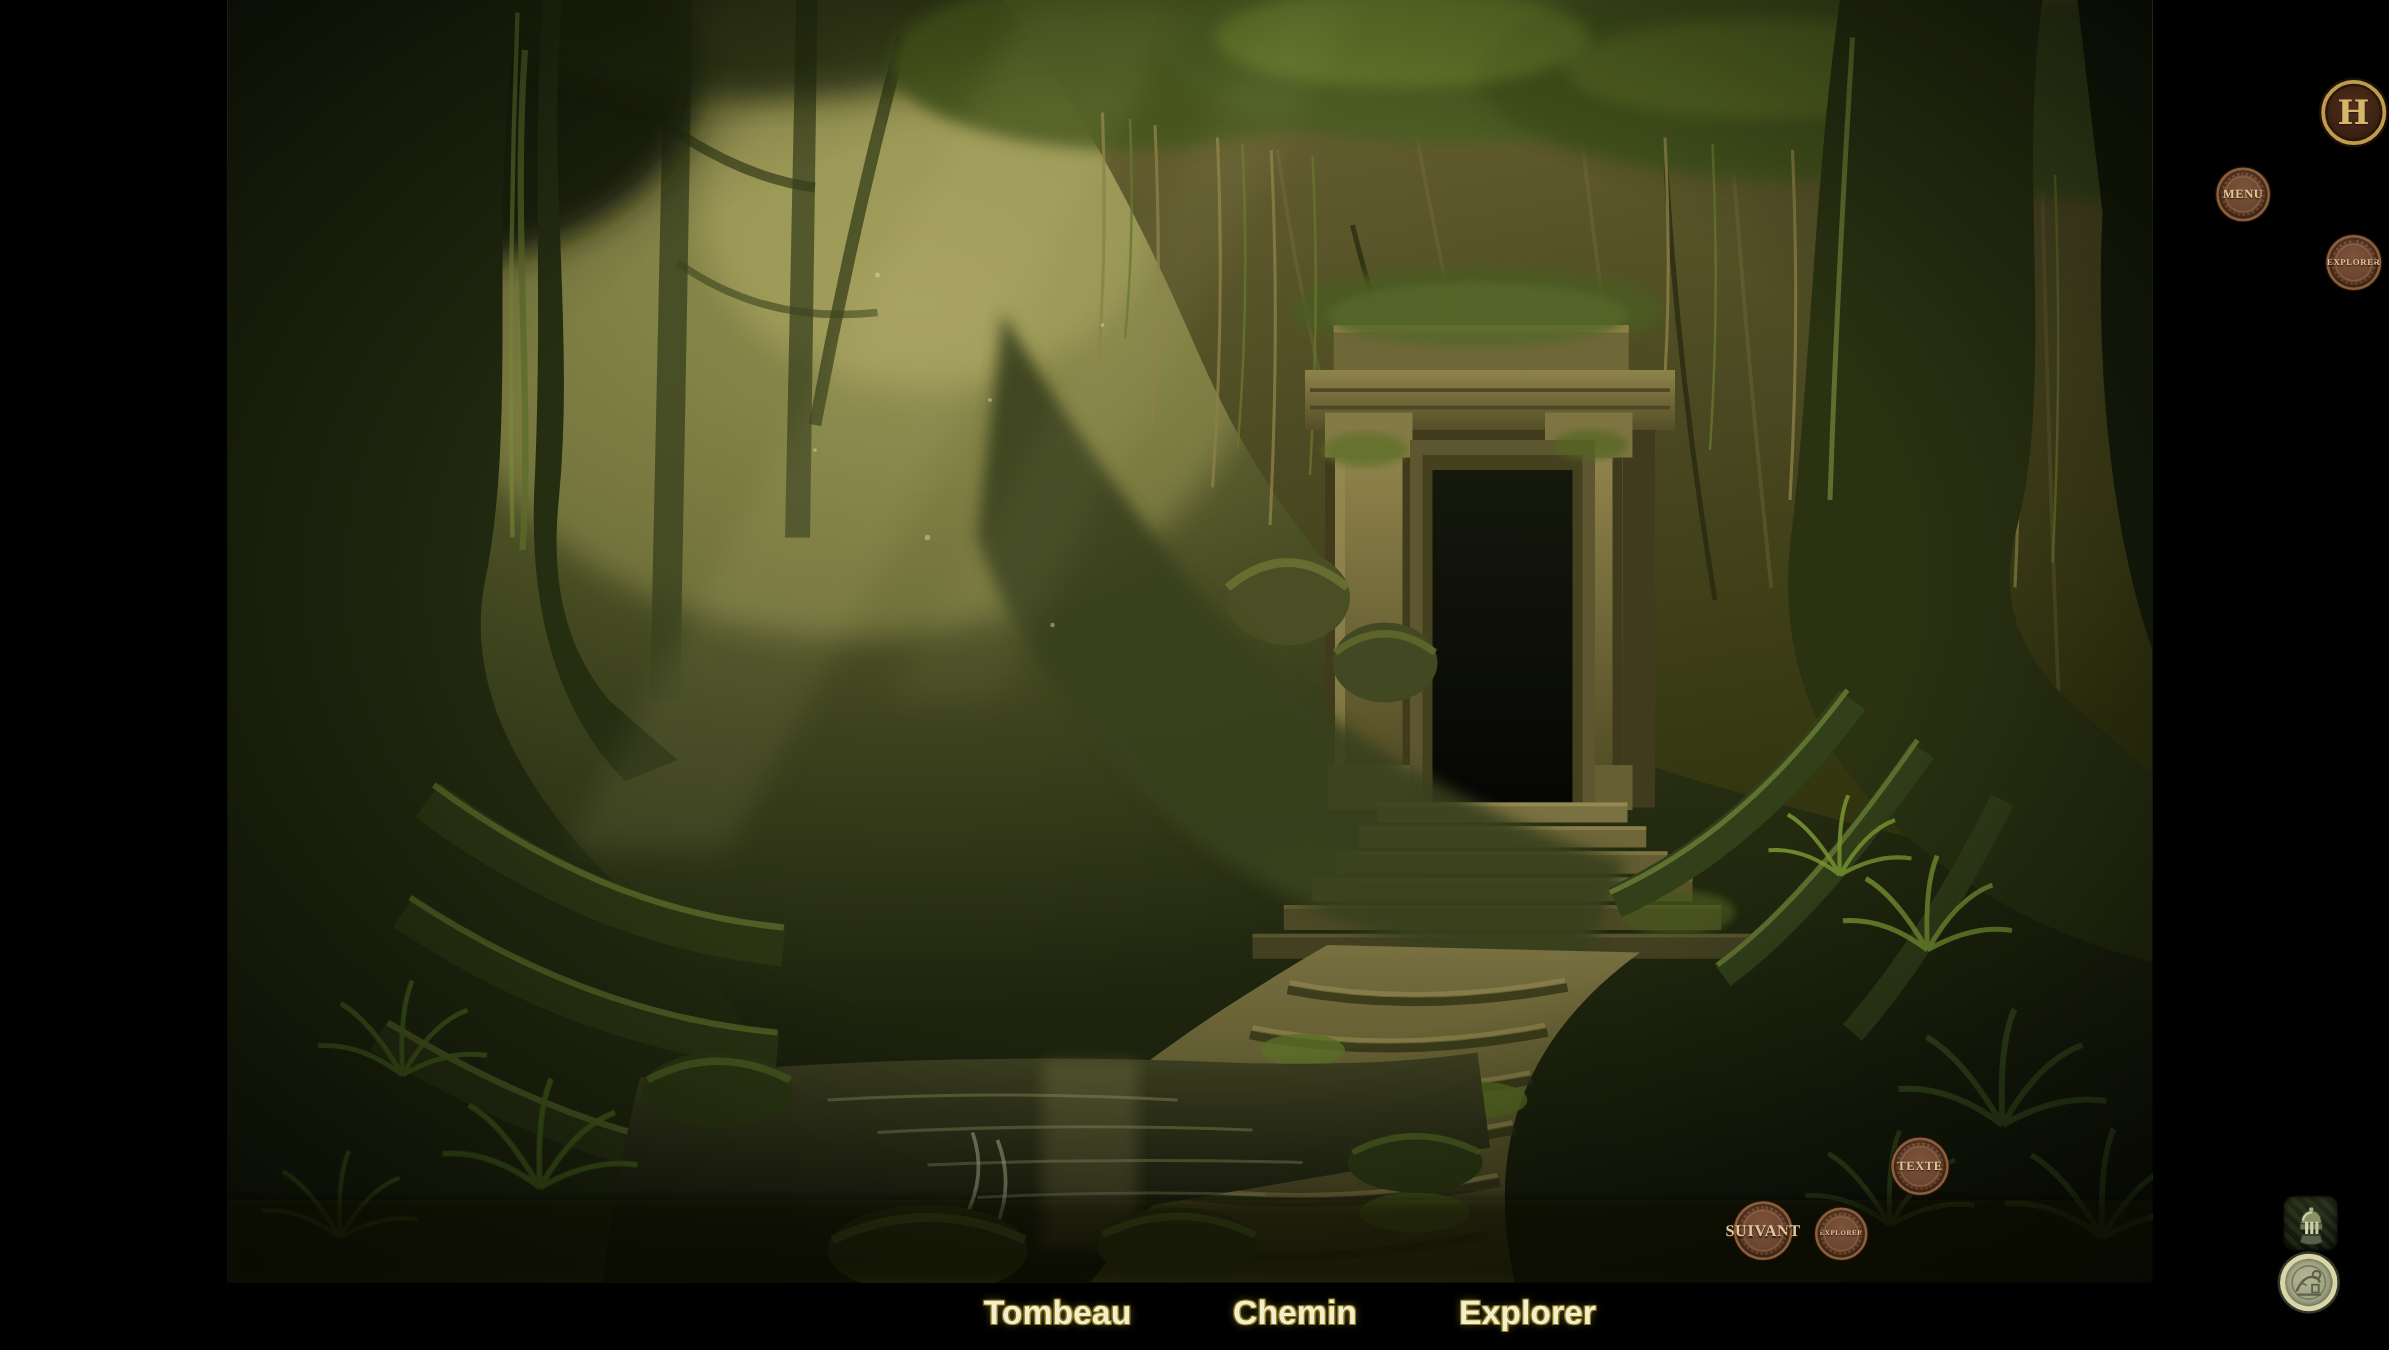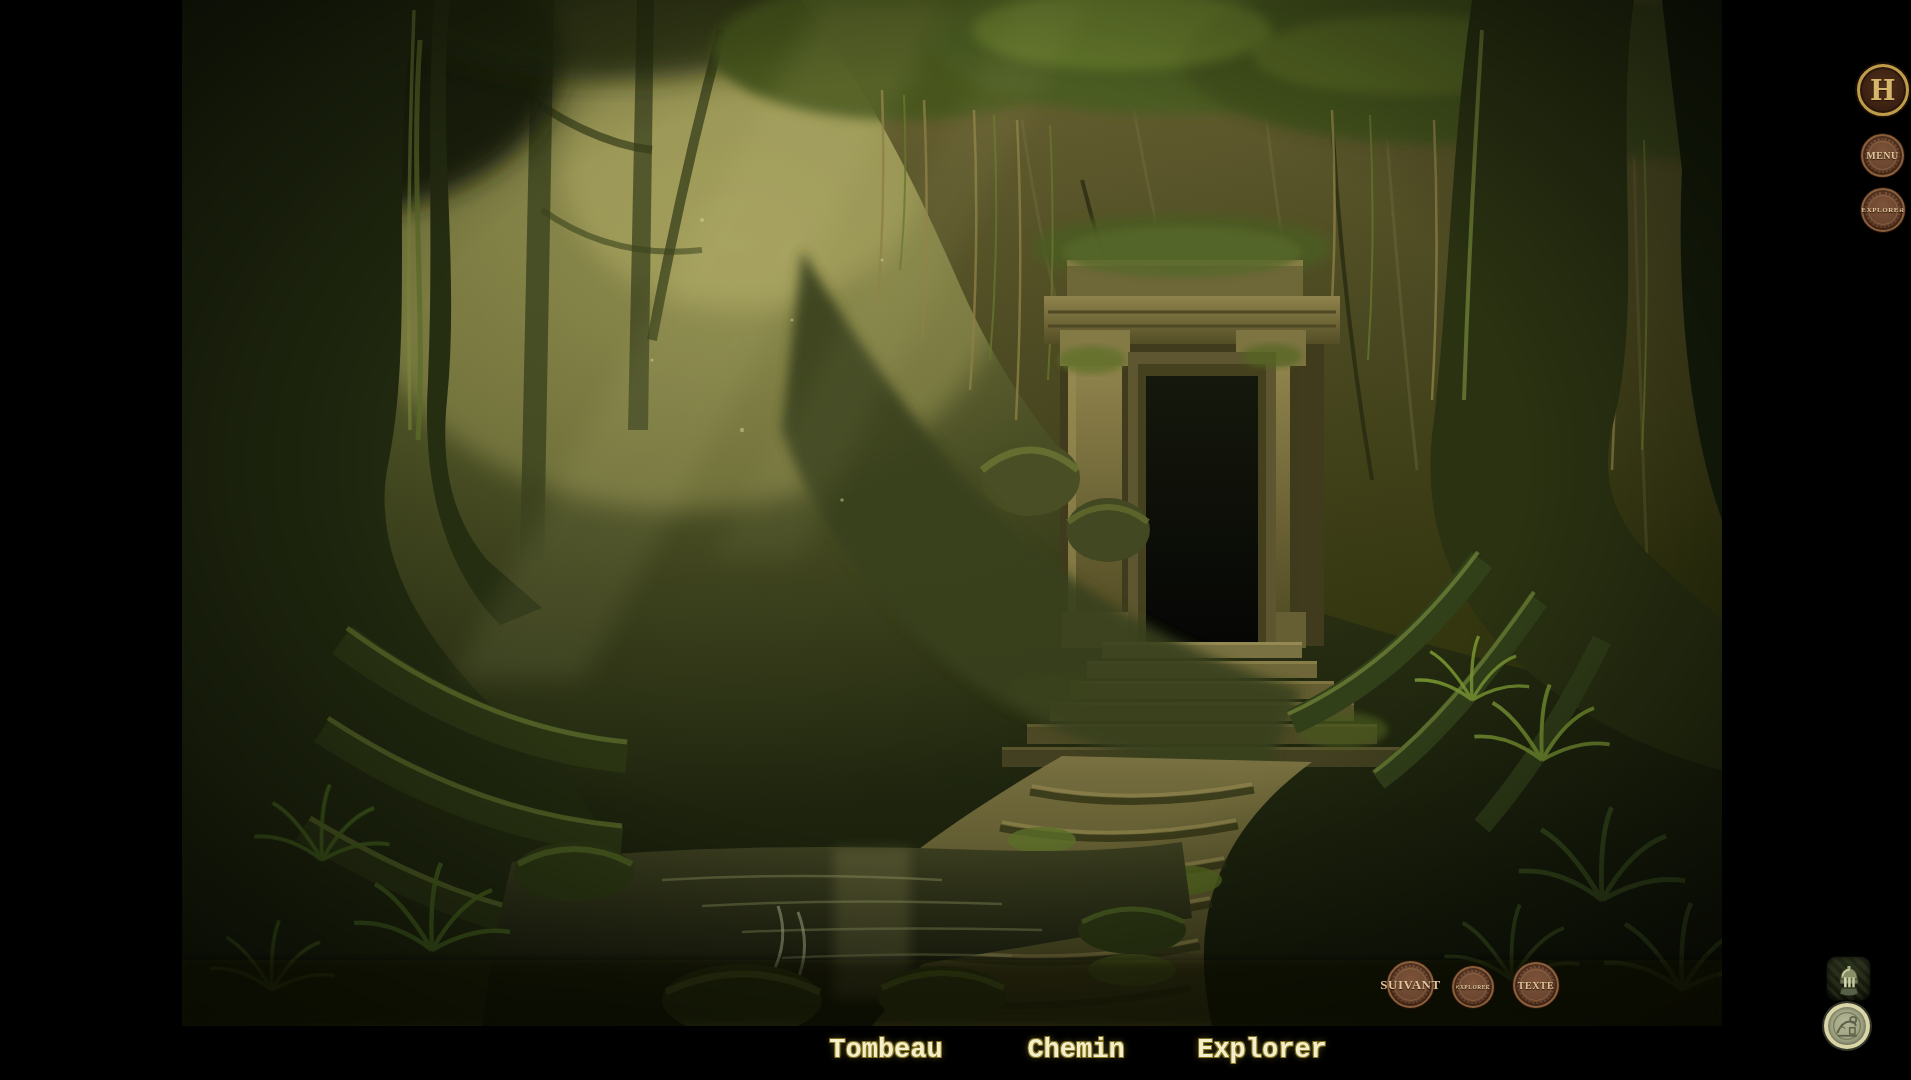--- a/index.html
+++ b/index.html
@@ -21,46 +21,46 @@
         border:2px dotted rgba(55,28,13,.55);pointer-events:none;}
   .coin::after{content:"";position:absolute;inset:5px;border-radius:50%;
         border:1px solid rgba(225,185,135,.22);pointer-events:none;}
 
   #btn-home{left:1857px;top:64px;width:46px;height:46px;
         background:radial-gradient(circle at 50% 42%, #52301c 0%, #3c2112 60%, #2c160a 100%);
         border:3px solid #bf9c4a;
         box-shadow:0 0 0 2px #1c0f08, inset 0 0 0 2px #2a170c, inset 0 1px 2px rgba(240,210,140,.3);
         color:#d6b66a;font-family:"DejaVu Serif",serif;font-size:27px;}
   #btn-home::before,#btn-home::after{display:none;}
-  #btn-menu{left:1861px;top:134px;width:39px;height:39px;font-size:10px;}
+  #btn-menu{left:1773px;top:134px;width:39px;height:39px;font-size:10px;}
   #btn-journal{left:1861px;top:188px;width:40px;height:40px;font-size:7px;}
 
   #btn-suivant{left:1387px;top:961px;width:43px;height:43px;font-size:13px;}
   #btn-explorer{left:1452px;top:966px;width:38px;height:38px;font-size:5.5px;}
-  #btn-texte{left:1513px;top:962px;width:42px;height:42px;font-size:10px;}
+  #btn-texte{left:1513px;top:910px;width:42px;height:42px;font-size:10px;}
 
   
   #icon-knight{position:absolute;left:1827px;top:957px;width:43px;height:43px;border-radius:9px;
         background:
           repeating-linear-gradient(45deg, rgba(60,70,40,.35) 0 4px, rgba(0,0,0,0) 4px 8px),
           linear-gradient(#262c1a,#101309);
         box-shadow:0 0 0 1px #060804, inset 0 0 6px rgba(0,0,0,.8);
         display:flex;align-items:center;justify-content:center;cursor:pointer;}
   #icon-medal{position:absolute;left:1824px;top:1003px;width:46px;height:46px;border-radius:50%;
         background:radial-gradient(circle at 45% 40%, #b4b694 0%, #9ea182 60%, #84876b 100%);
         border:4px solid #d9d5a6;
         box-shadow:0 0 0 2px #33372a, inset 0 0 4px rgba(40,40,25,.6);
         display:flex;align-items:center;justify-content:center;cursor:pointer;box-sizing:border-box;}
 
   
   .navlabel{position:absolute;top:1035px;transform:translateX(-50%);
-        font-family:Liberation Mono, monospace;font-weight:bold;font-size:27px;
+        font-family:Liberation Sans, sans-serif;font-weight:bold;font-size:27px;
         color:#f4eecb;white-space:nowrap;cursor:pointer;user-select:none;
         text-shadow:1px 1px 0 #8a7a22,-1px -1px 0 #7a6b1e,1px -1px 0 #8a7a22,-1px 1px 0 #7a6b1e,
-                    0 0 7px rgba(190,170,60,.55);margin-left:40px;}
+                    0 0 7px rgba(190,170,60,.55);}
   #nav-tombeau{left:846px;}
   #nav-chemin{left:1036px;}
   #nav-explorer{left:1222px;}
 </style>
 </head>
 <body>
 
 <div id="stage">
 
   <div id="scene">

